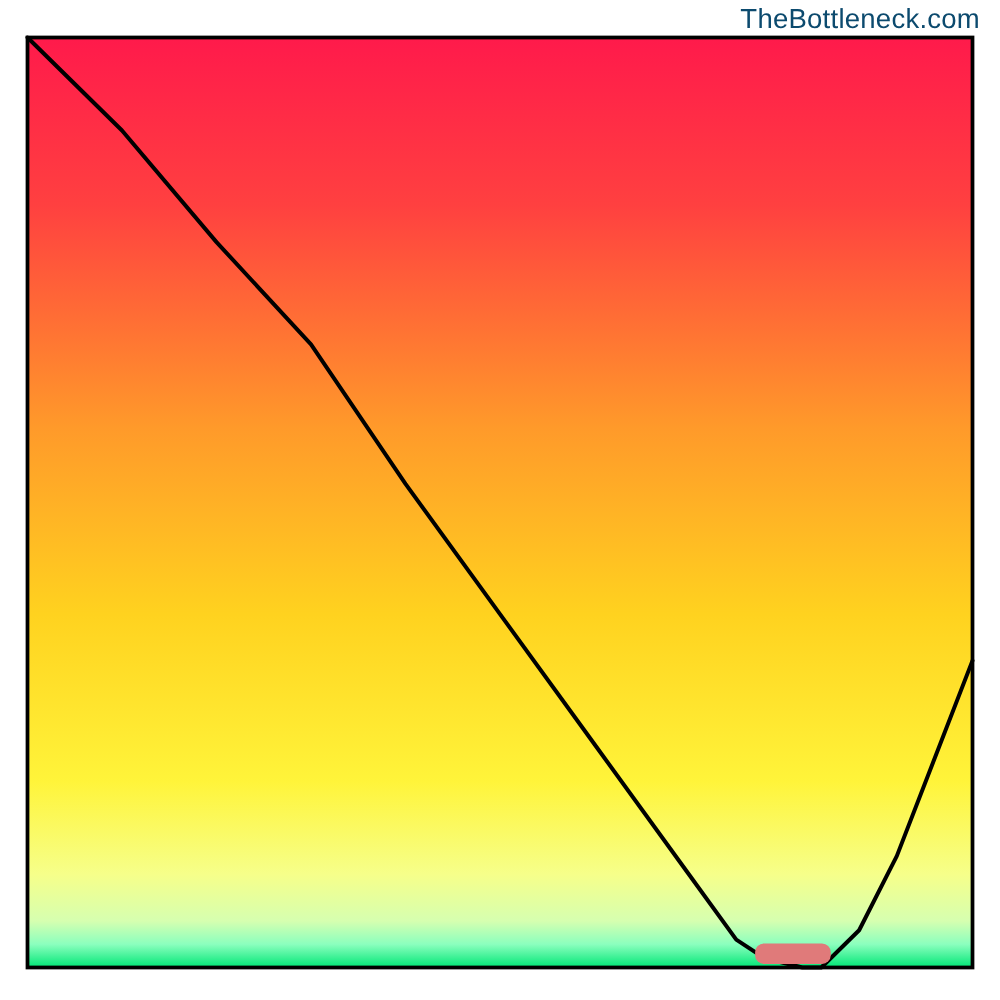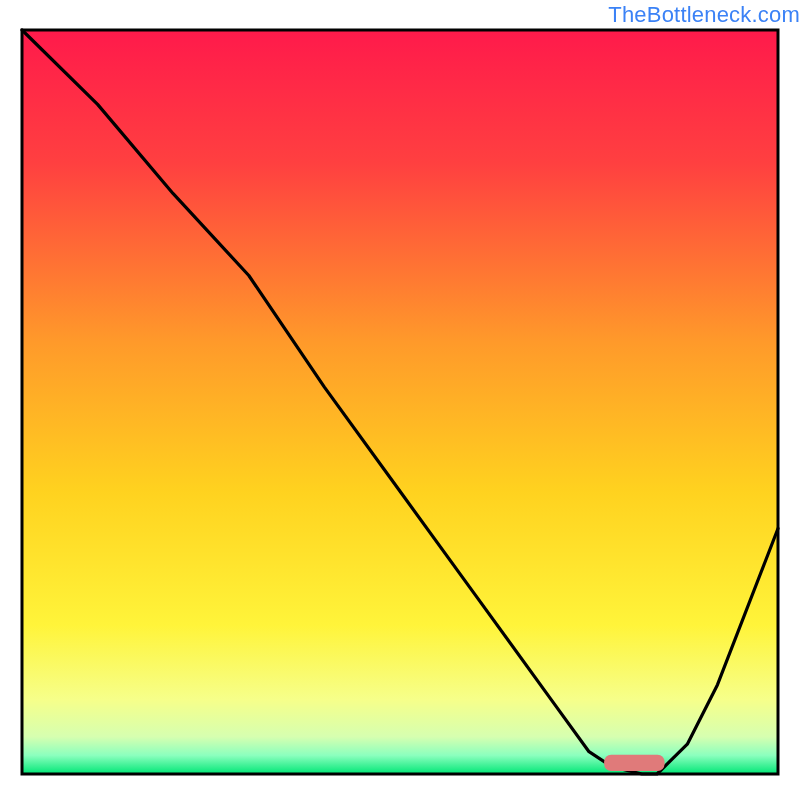--- a/index.html
+++ b/index.html
@@ -11,22 +11,22 @@
     font-family: Arial, Helvetica, sans-serif;
   }
   .container {
     position: relative;
     width: 800px;
     height: 800px;
   }
   .watermark {
     position: absolute;
     top: 2px;
-    right: 0;
-    color: #3b82f6;
+    right: 16px;
+    color: #0c4a6e;
     font-size: 22px;
     font-family: Arial, sans-serif;
     z-index: 10;
     letter-spacing: 0.2px;
   }
   svg.plot {
     position: absolute;
     top: 0;
     left: 0;
     width: 800px;

